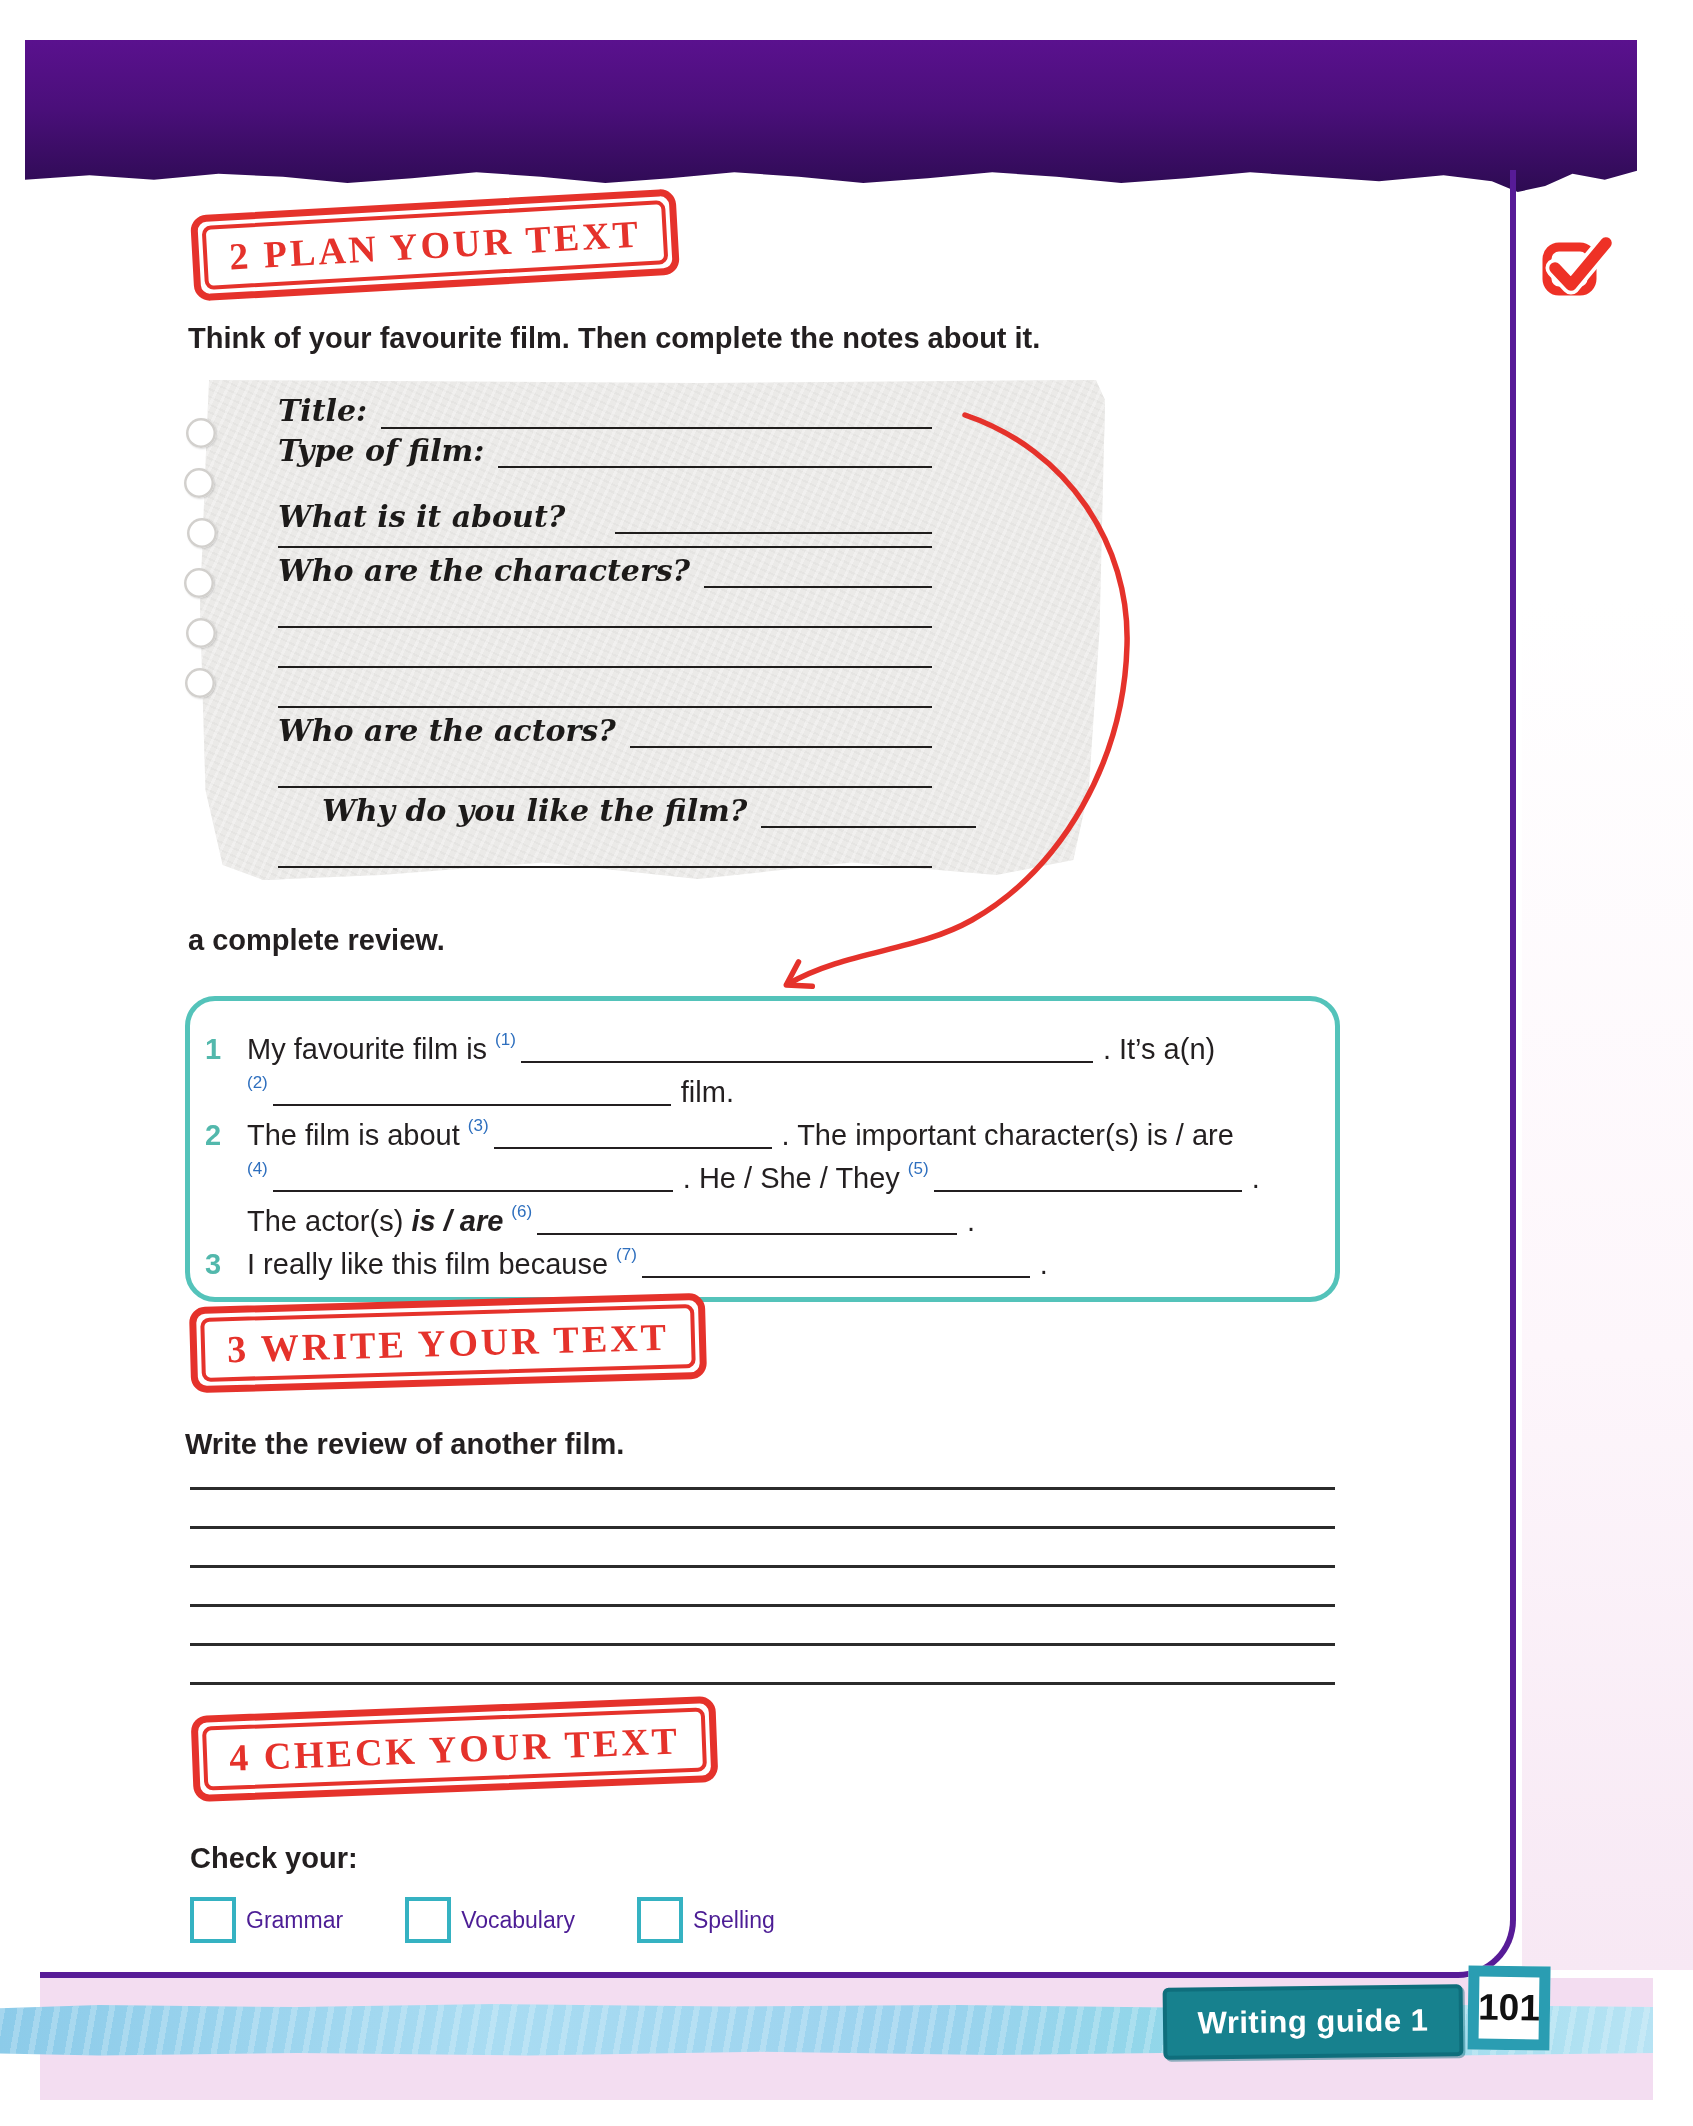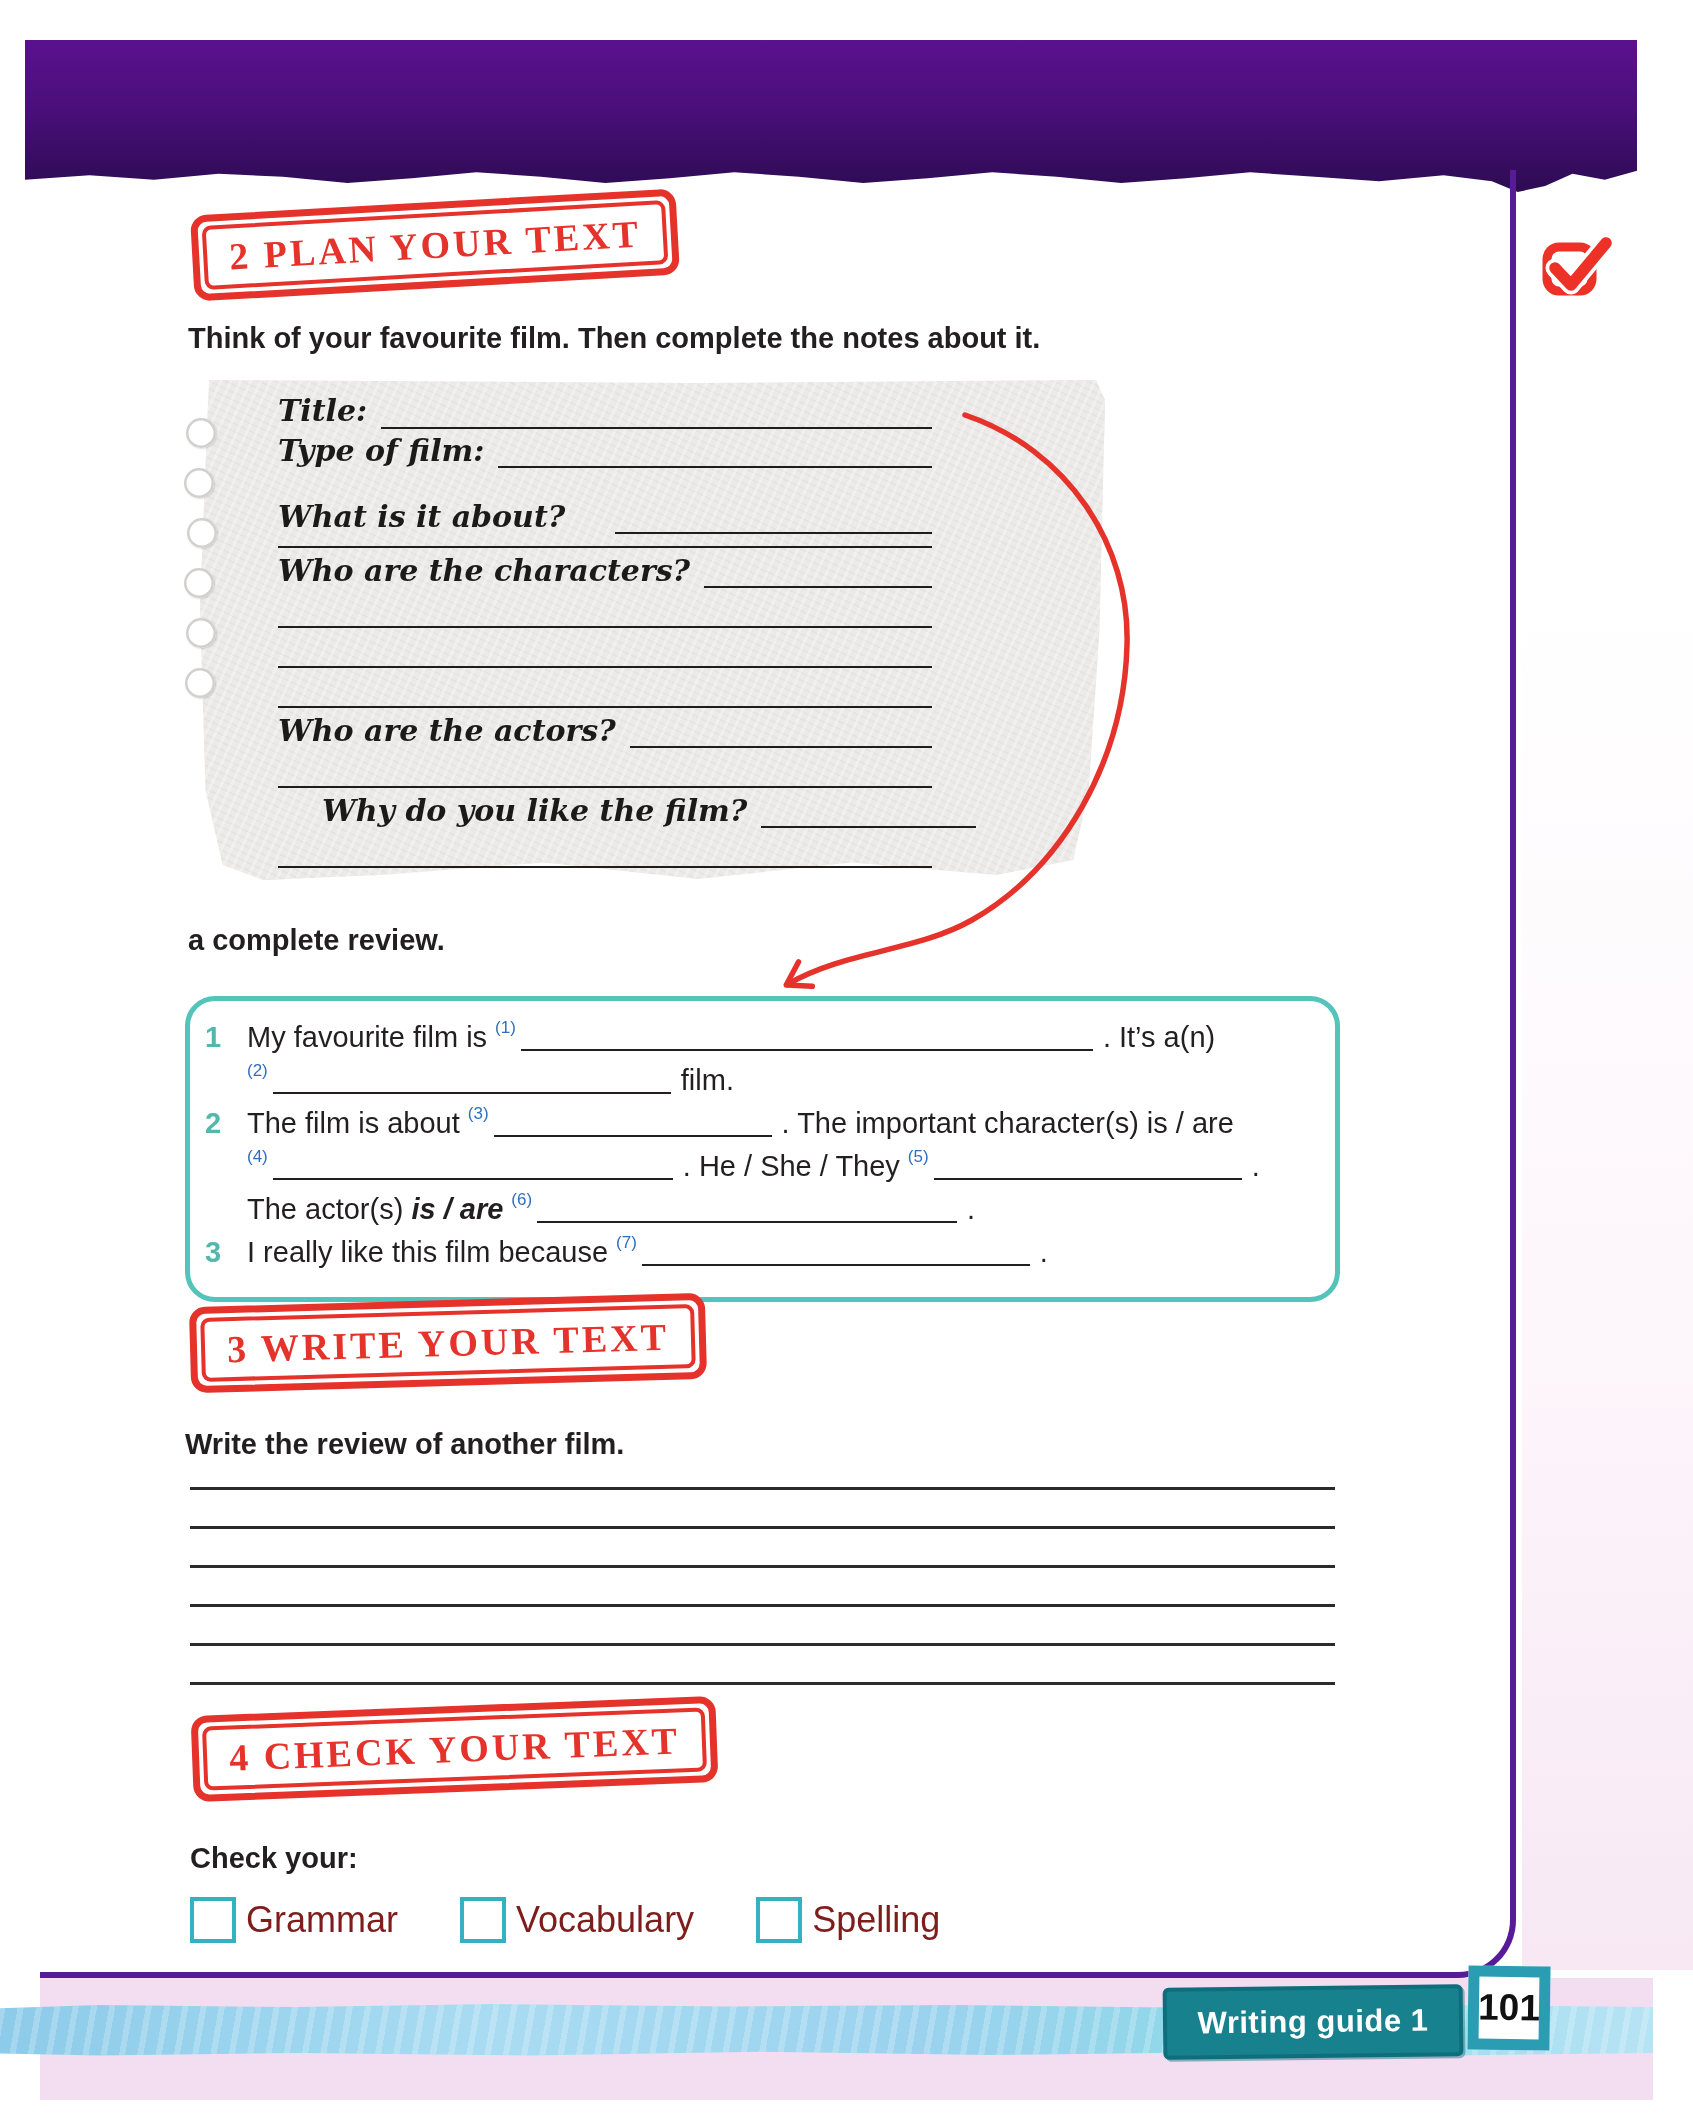--- a/index.html
+++ b/index.html
@@ -57,38 +57,38 @@
   .plabel{font-family:"DejaVu Serif", serif;font-style:italic;font-weight:600;
     font-size:30px;white-space:nowrap;margin-right:14px;line-height:34px;color:#1c1a19;}
   .pline{flex:1 1 auto;border-bottom:2px solid #1f1d1c;height:100%;}
 
   
   .arrow-svg{left:0;top:0;width:1693px;height:2126px;pointer-events:none;}
 
   
   .review-box{left:185px;top:996px;width:1145px;height:296px;
     border:5px solid #54c3ba;border-radius:30px;background:#ffffff;}
-  .rrow{left:205px;width:1105px;height:43px;line-height:31px;font-size:29px;
+  .rrow{left:205px;width:1105px;height:43px;line-height:55px;font-size:29px;
     white-space:nowrap;}
   .rnum{display:inline-block;width:42px;color:#52b8ac;font-weight:bold;}
   .rindent{display:inline-block;width:42px;}
   .sup{color:#2e6fbe;font-size:17px;vertical-align:14px;margin:0 5px 0 8px;}
   .sup.first{margin-left:0;}
   .blank{display:inline-block;border-bottom:2px solid #231f20;height:30px;
     vertical-align:-4px;margin-right:10px;}
   .bi{font-weight:bold;font-style:italic;}
 
   
   .wline{left:190px;width:1145px;height:0;border-top:3px solid #2b2b2b;}
 
   
   .chkrow{left:190px;top:1898px;width:900px;height:44px;display:flex;align-items:center;}
   .chkbox{width:38px;height:38px;border:4.5px solid #35b2c2;background:#ffffff;
     margin-right:10px;flex:0 0 auto;}
-  .chklabel{font-size:36px;color:#7f1d1d;margin-right:62px;}
+  .chklabel{font-size:23px;color:#4c1d95;margin-right:62px;}
 
   
   .pink-band{left:40px;top:1978px;width:1613px;height:122px;background:#f3ddf1;}
   .blue-stripe{left:0;top:2004px;width:1653px;height:52px;
     background:
       repeating-linear-gradient(100deg,rgba(255,255,255,.22) 0 6px,transparent 6px 18px),
       linear-gradient(90deg,#8ccbe9 0%,#a9dcf2 30%,#9bd2ee 55%,#8fd8e8 75%,#b7e3f4 100%);
     clip-path:polygon(0 8%,6% 2%,18% 6%,30% 0,44% 5%,58% 2%,72% 7%,86% 1%,100% 6%,
       100% 94%,88% 99%,74% 93%,60% 98%,46% 92%,32% 99%,18% 94%,6% 99%,0 95%);}
   .footer-label{left:1163px;top:1986px;width:292px;height:64px;background:#17818e;

